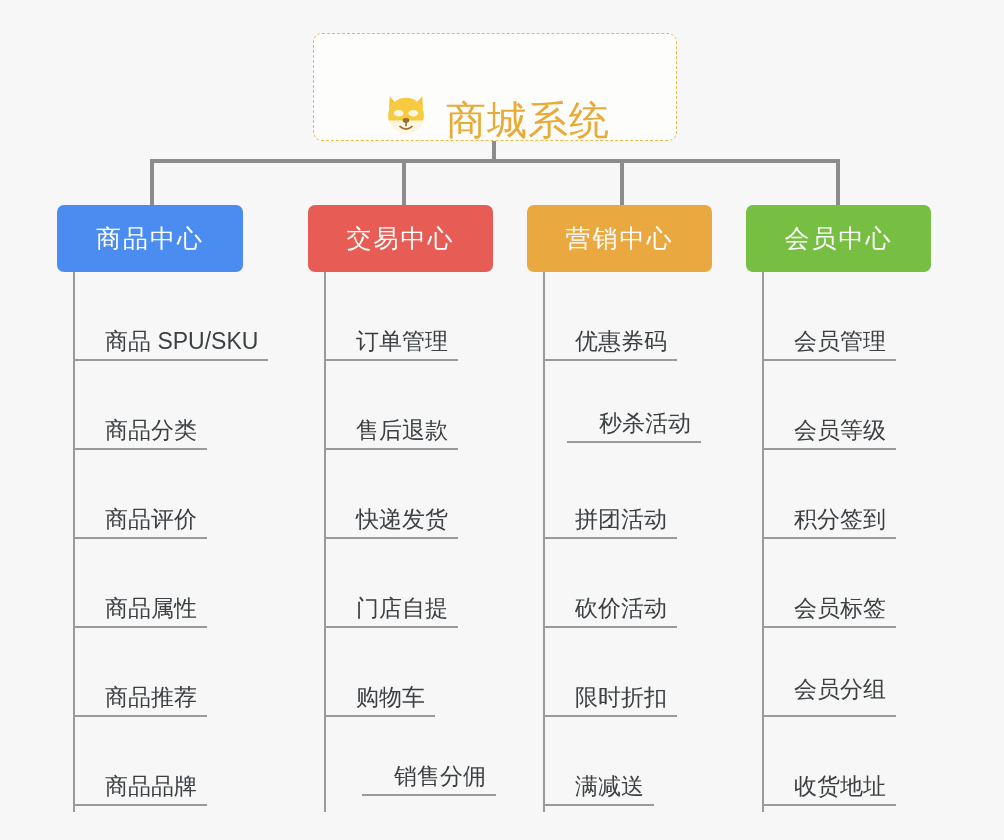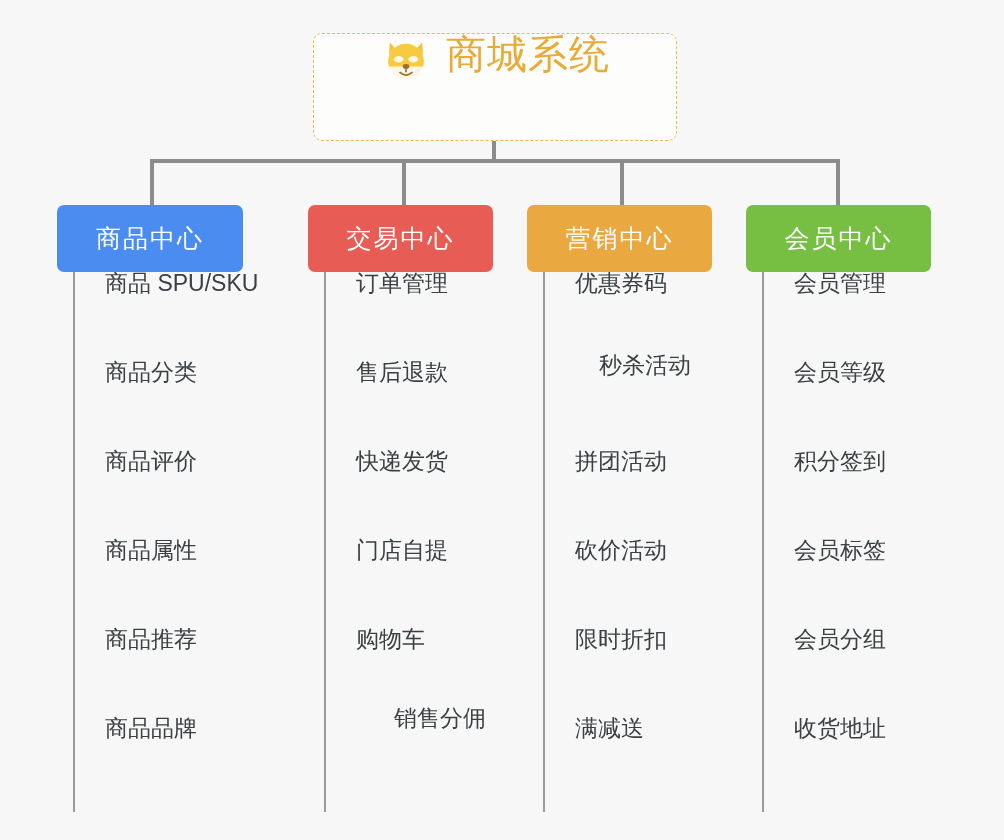--- a/index.html
+++ b/index.html
@@ -26,21 +26,21 @@
     position: absolute;
     left: 313px;
     top: 33px;
     width: 364px;
     height: 108px;
     box-sizing: border-box;
     background: #fdfdfb;
     border: 1.5px dashed #e9b949;
     border-radius: 9px;
     display: flex;
-    align-items: flex-start;
+    align-items: flex-end;
     justify-content: center;
     gap: 14px;
   }
   .root-icon {
     width: 52px;
     height: 52px;
     position: relative;
     flex: none;
   }
   .root-title {
@@ -100,21 +100,21 @@
     left: 0;
     top: 0;
     width: 2px;
     background: #9a9a9a;
   }
   .leaf-item {
     position: absolute;
     left: 0;
     height: 89px;
     display: flex;
-    flex-direction: row;
+    flex-direction: column;
     justify-content: flex-end;
   }
   .leaf-label {
     font-size: 23px;
     color: #3c4043;
     white-space: nowrap;
     padding: 0 10px 6px 32px;
     line-height: 1;
   }
   .leaf-rule {

